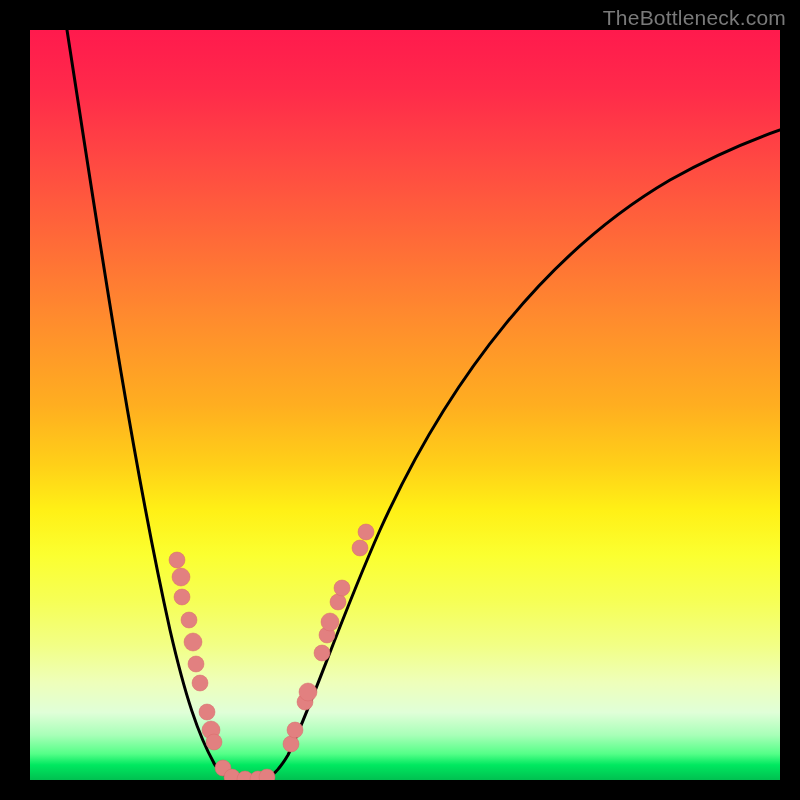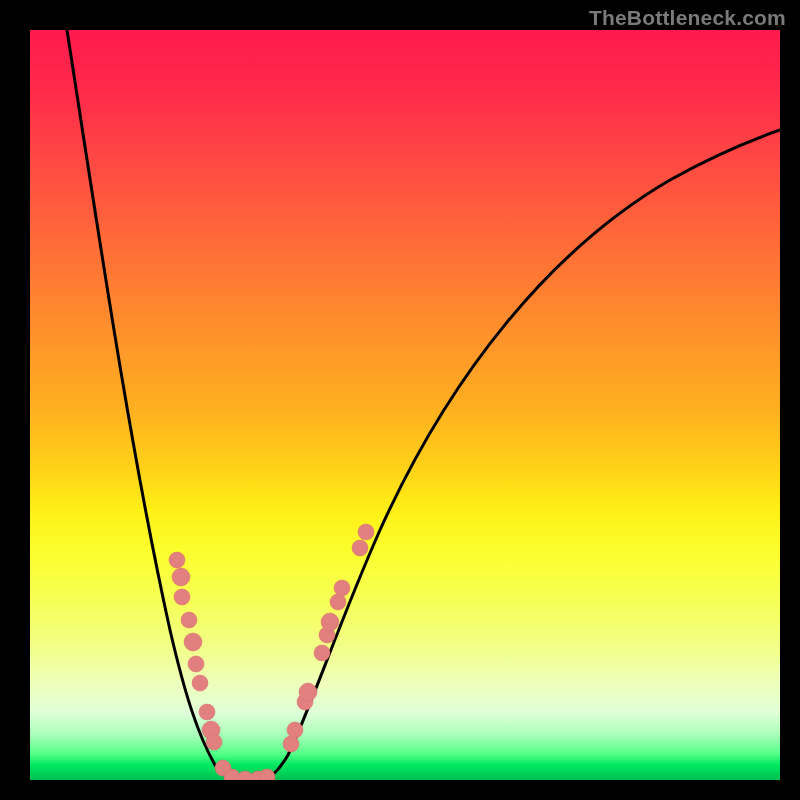--- a/index.html
+++ b/index.html
@@ -44,21 +44,21 @@
       #00e860 98%,
       #00c050 100%
     );
   }
   .watermark {
     position: absolute;
     top: 6px;
     right: 14px;
     color: #7a7a7a;
     font-size: 21px;
-    font-weight: 700;
+    font-weight: 400;
     letter-spacing: 0.2px;
     text-align: center;
   }
   svg.curve {
     position: absolute;
     left: 0;
     top: 0;
     width: 750px;
     height: 750px;
   }

